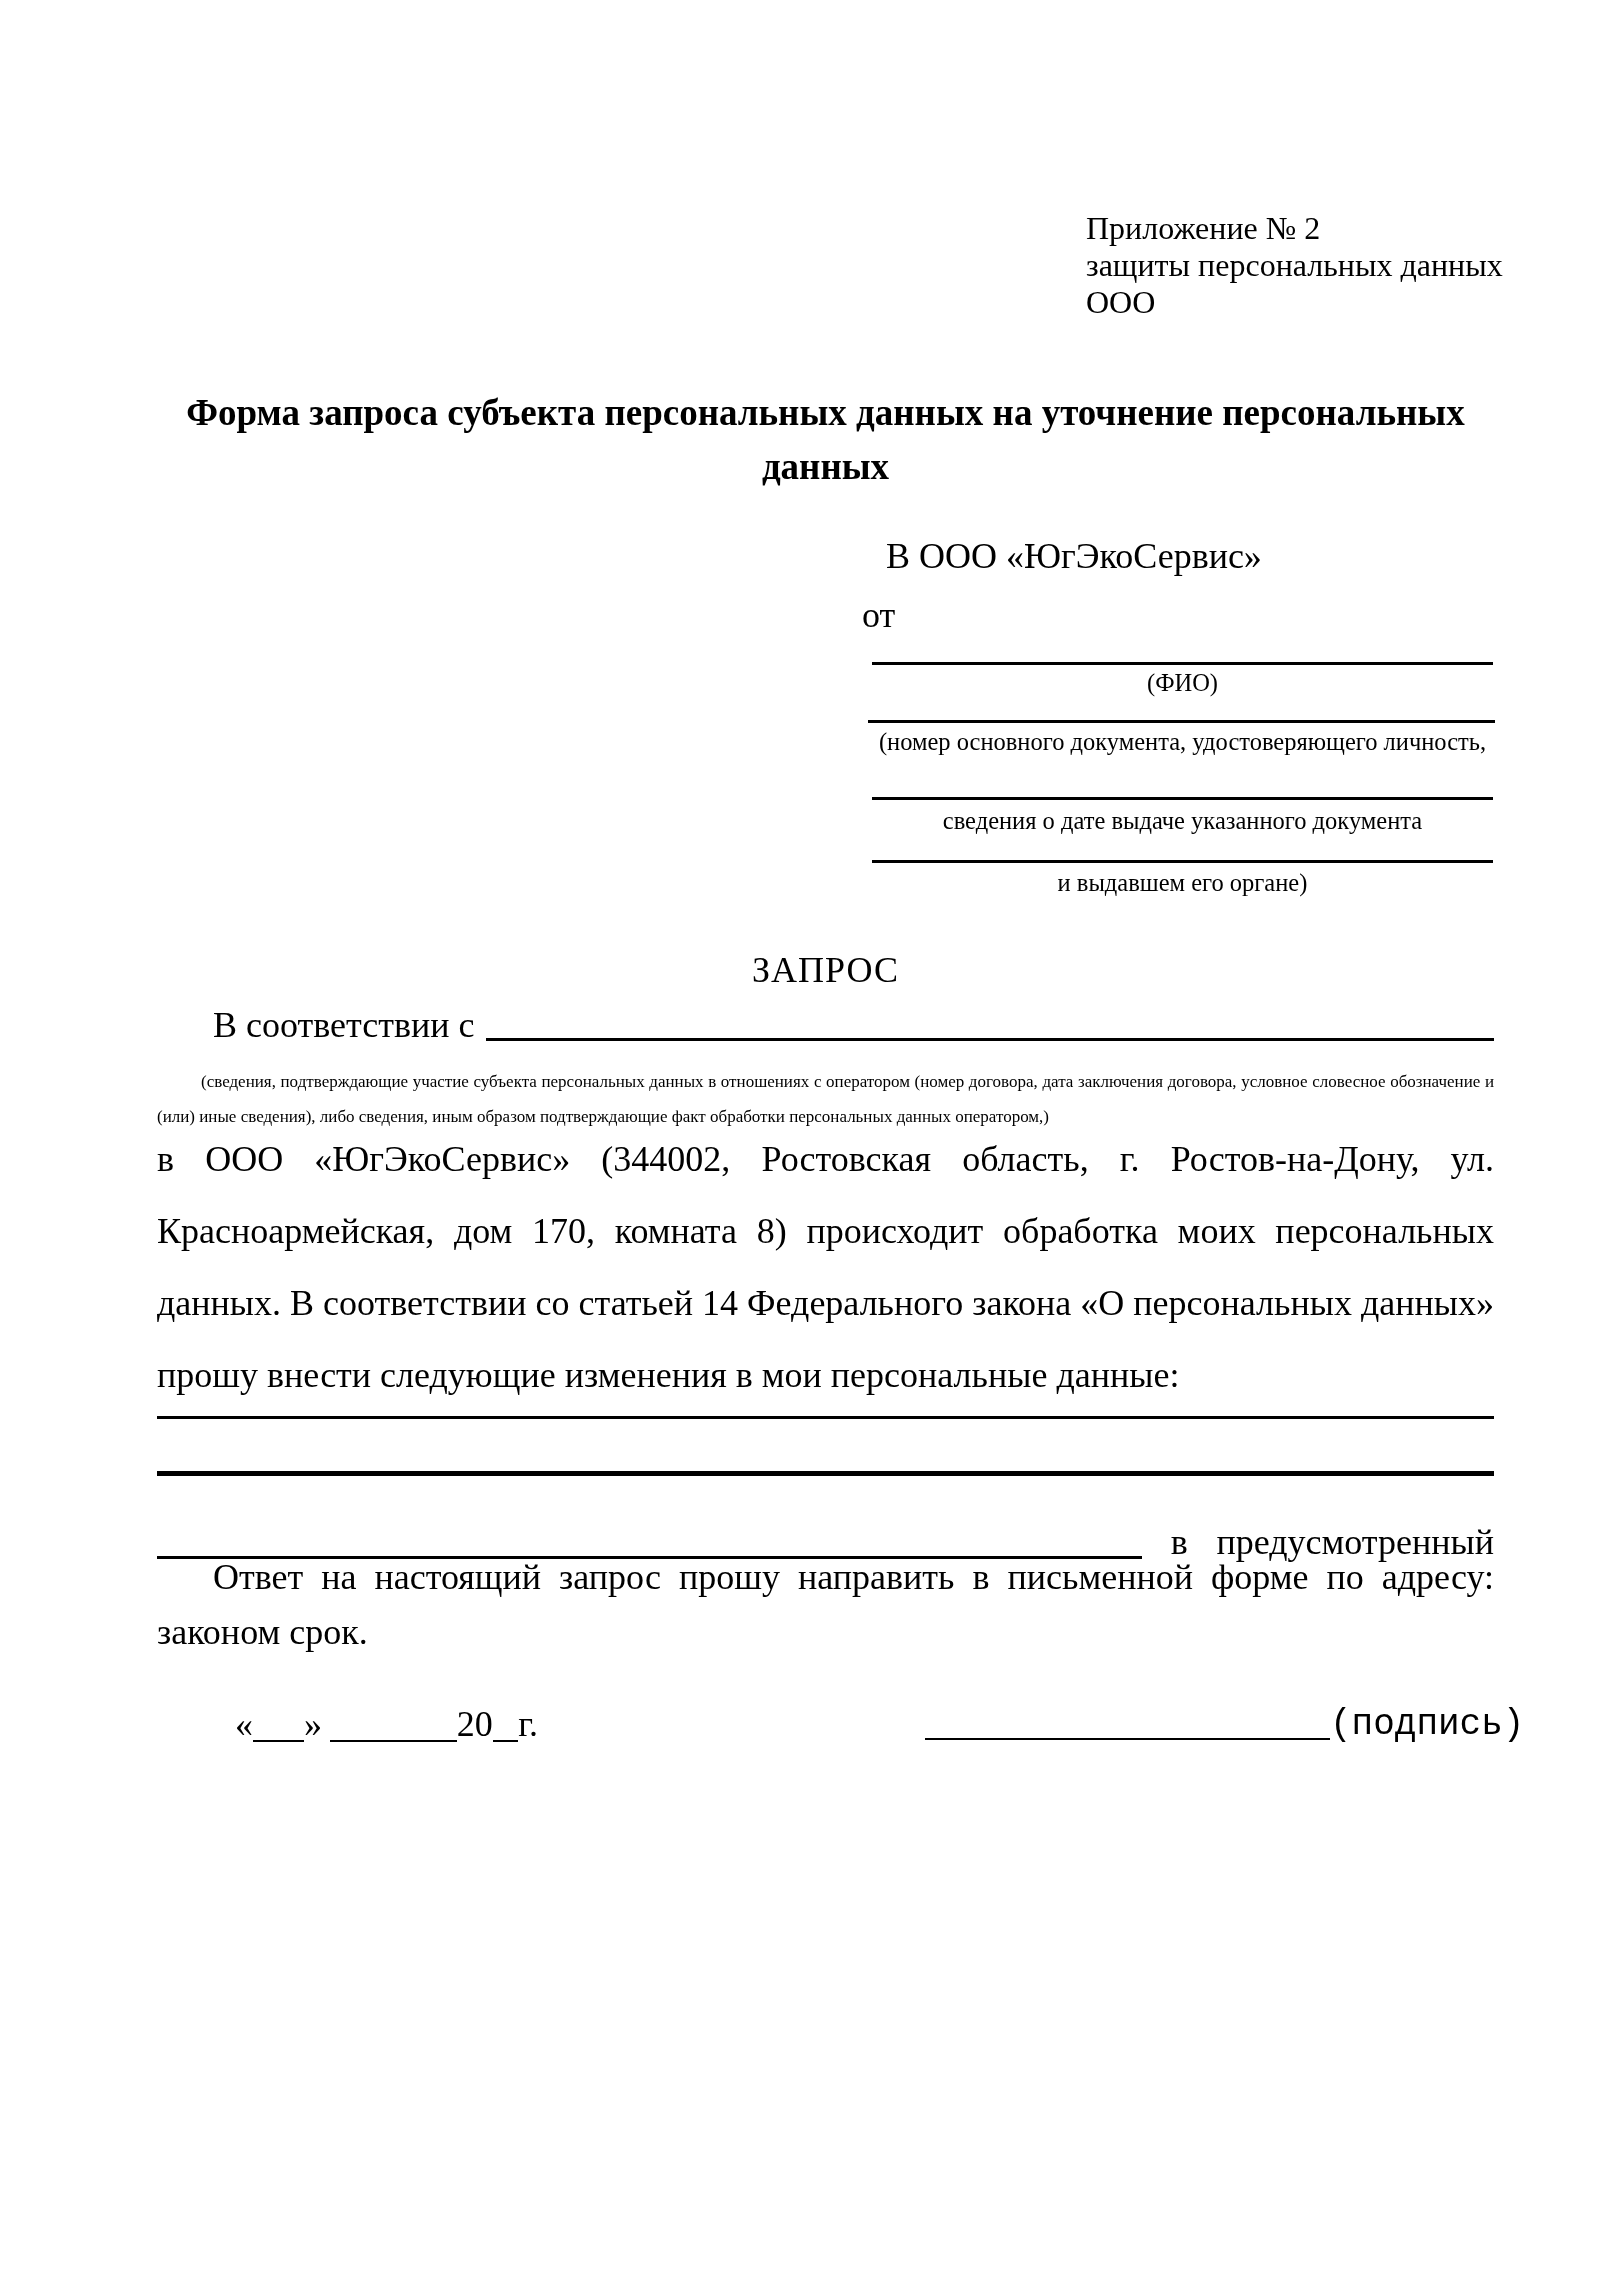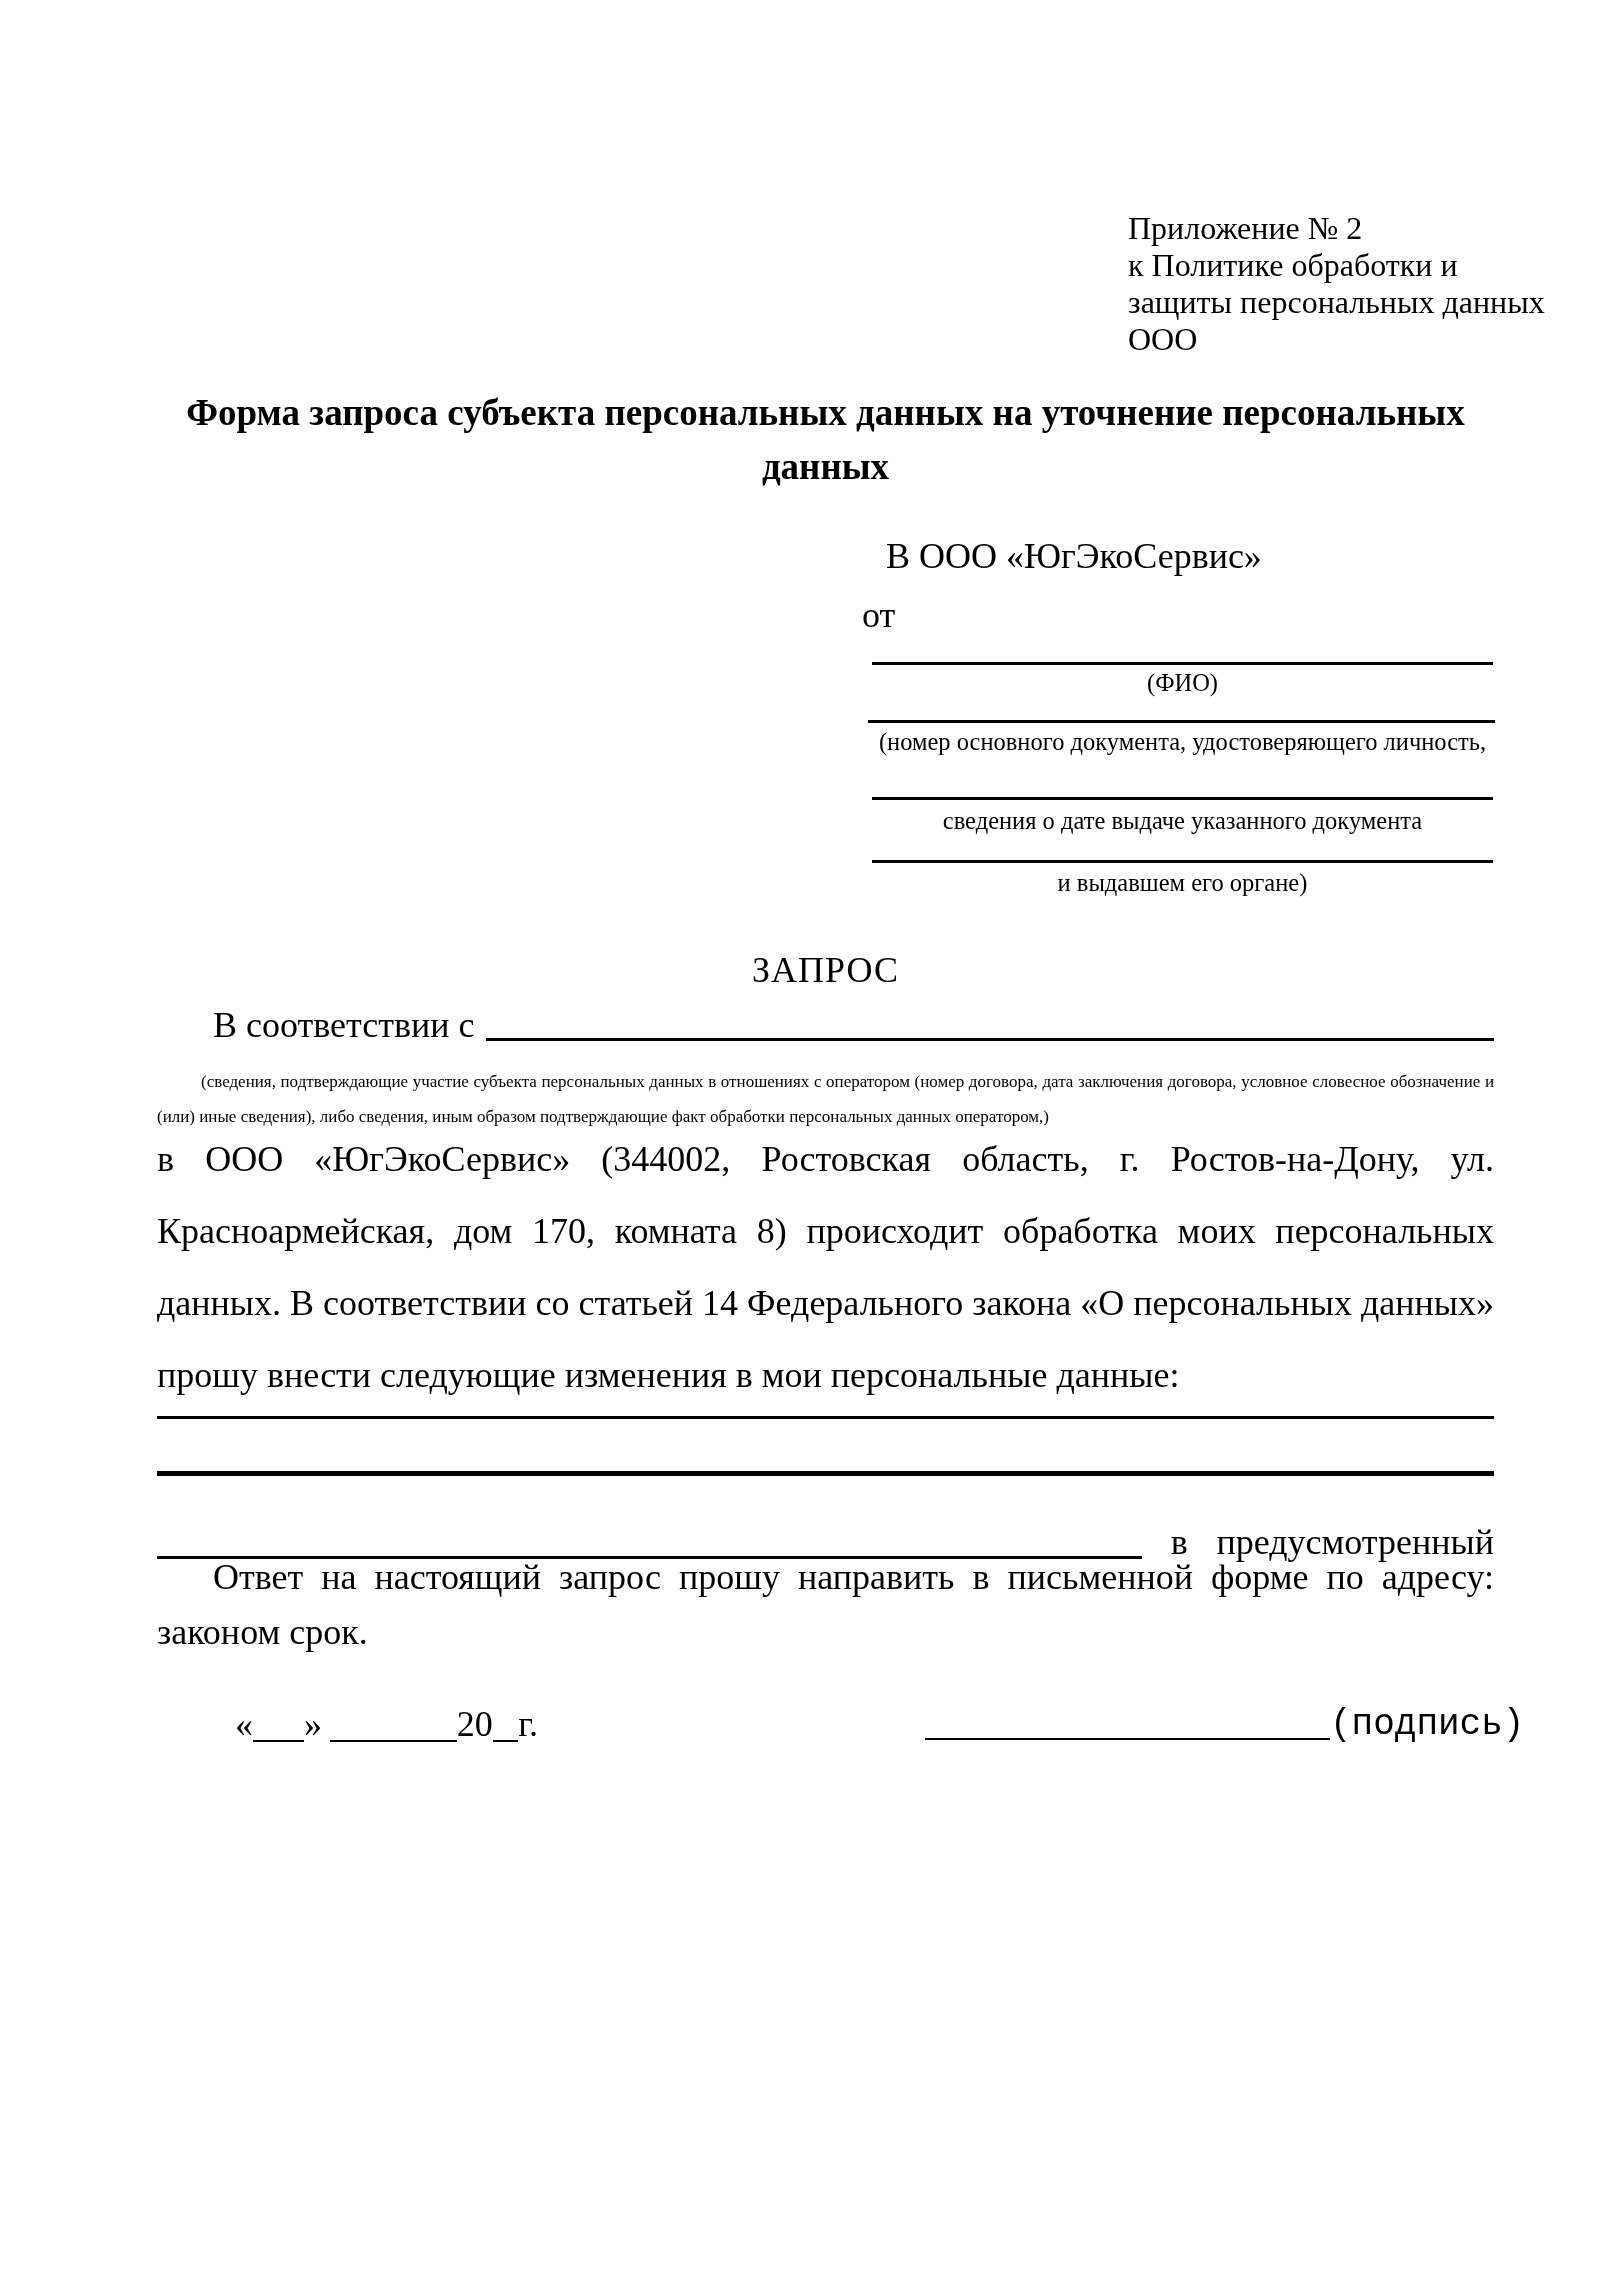--- a/index.html
+++ b/index.html
@@ -11,21 +11,21 @@
     background: #ffffff;
     color: #000000;
     font-family: "Liberation Serif", "DejaVu Serif", serif;
   }
   .abs { position: absolute; }
 
   
   .appendix {
     left: 1086px; top: 210px;
     font-size: 32px; line-height: 37px;
-    text-align: left; white-space: nowrap; margin-left: 42px;
+    text-align: left; white-space: nowrap;
   }
 
   
   .doc-title {
     left: 157px; top: 386px; width: 1337px;
     font-size: 37px; line-height: 54px; font-weight: bold;
     text-align: center;
   }
 
   
@@ -128,21 +128,20 @@
   .u-year { width: 25.5px; }
   .u-sign { width: 405px; }
 </style>
 </head>
 <body>
 
 <div class="page">
 
   <div class="abs appendix">
     <div>Приложение № 2</div>
-    <div>к Политике обработки и</div>
     <div>защиты персональных данных</div>
     <div>ООО</div>
   </div>
 
   <div class="abs doc-title">Форма запроса субъекта персональных данных на уточнение персональных данных</div>
 
   <div class="abs addr-to">В ООО «ЮгЭкоСервис»</div>
   <div class="abs addr-from">от</div>
 
   <div class="abs bar bar-f1"></div>

